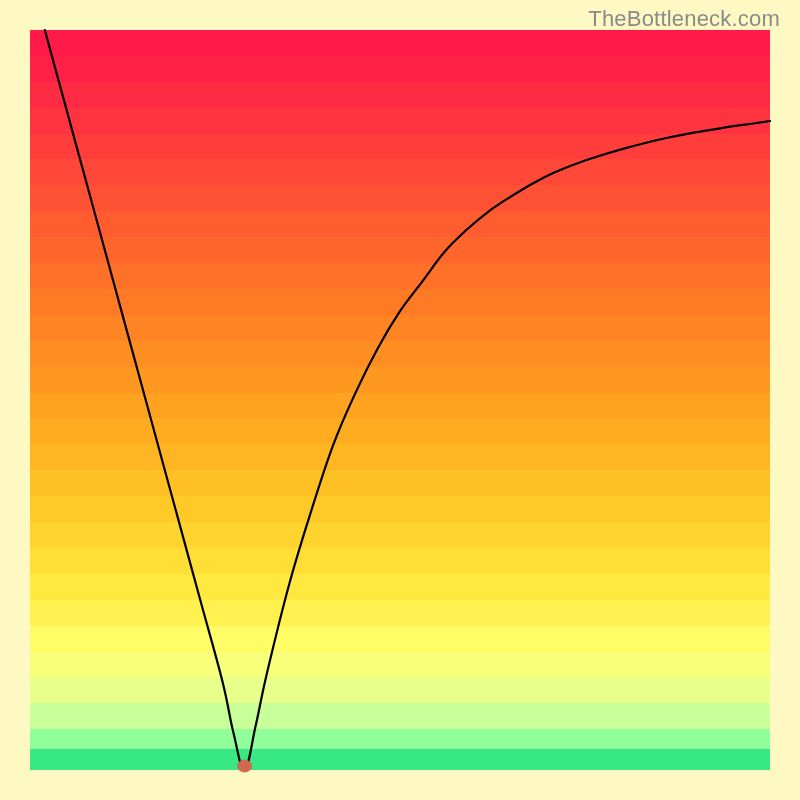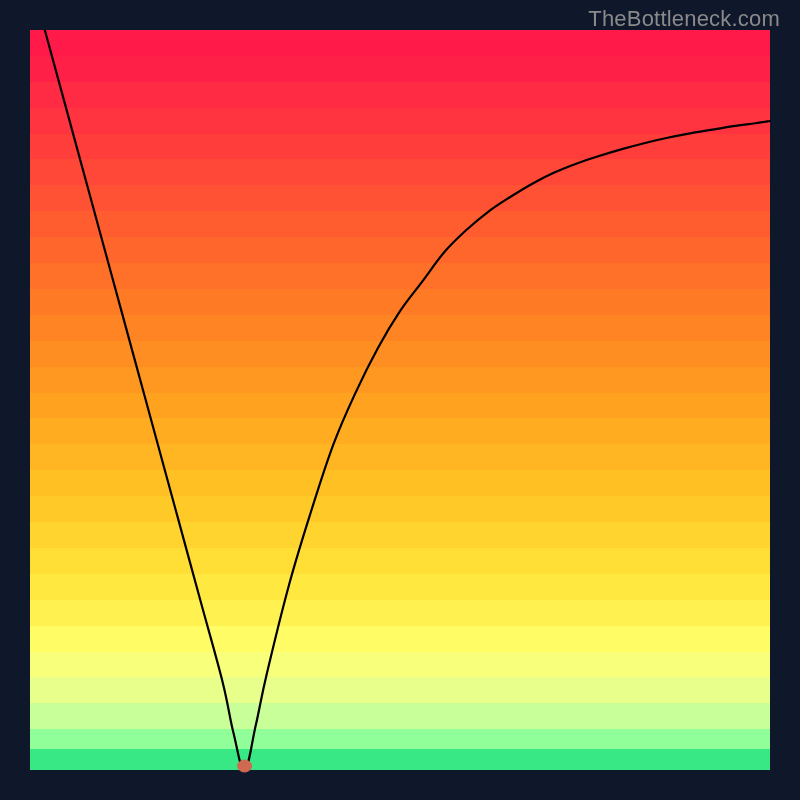--- a/index.html
+++ b/index.html
@@ -7,21 +7,21 @@
     padding: 0;
     width: 800px;
     height: 800px;
     background: #000;
     font-family: Arial, Helvetica, sans-serif;
   }
   .frame {
     position: relative;
     width: 800px;
     height: 800px;
-    background: #0f172a;
+    background: #fef9c3;
   }
   .plot {
     position: absolute;
     left: 30px;
     top: 30px;
     width: 740px;
     height: 740px;
     
     background: linear-gradient(to bottom,
       #ff1a4a 0%,

